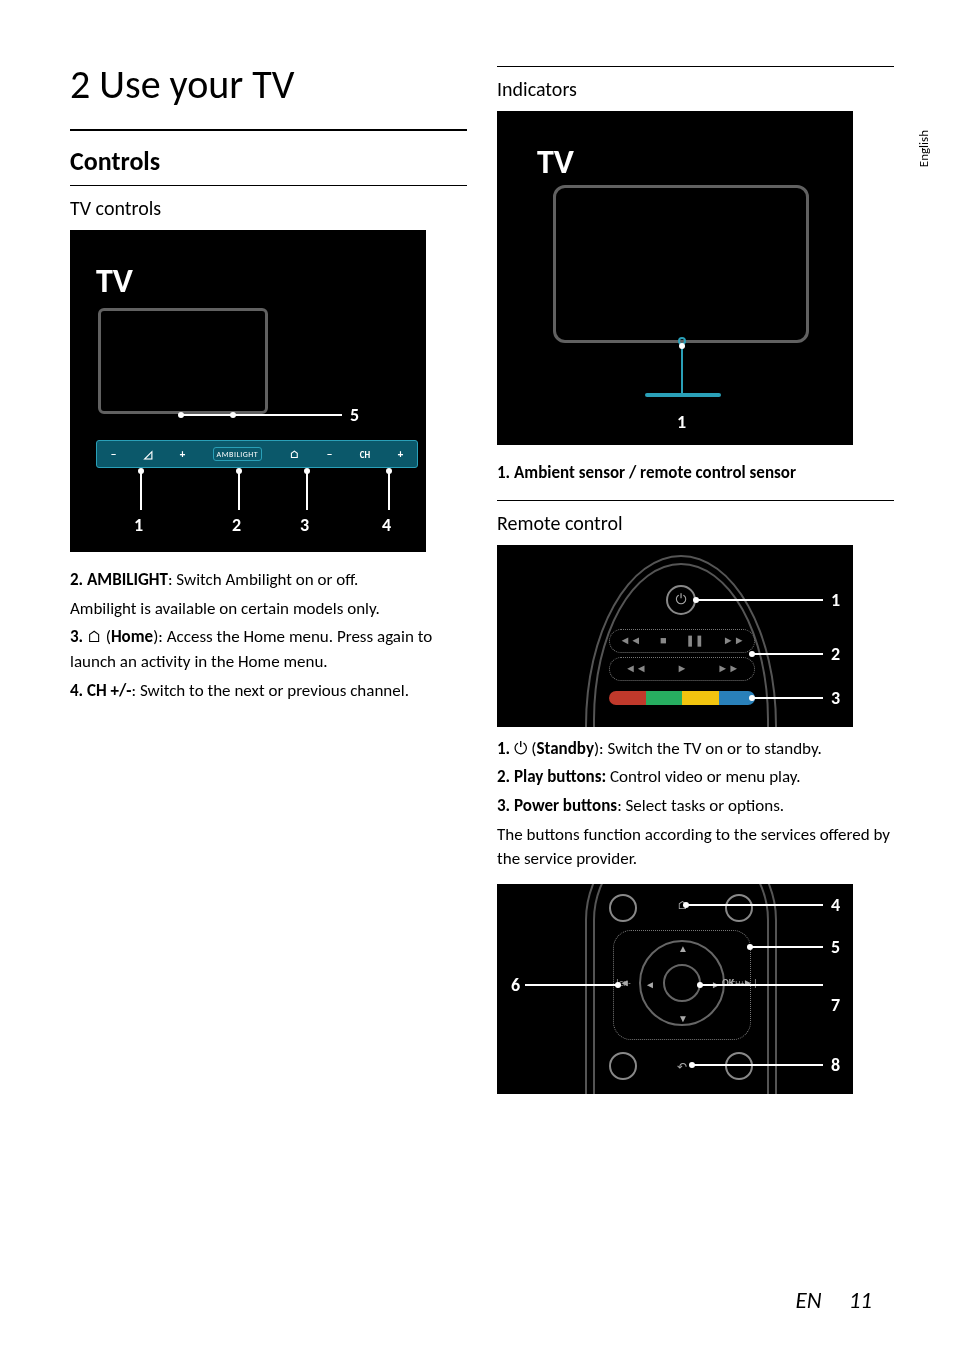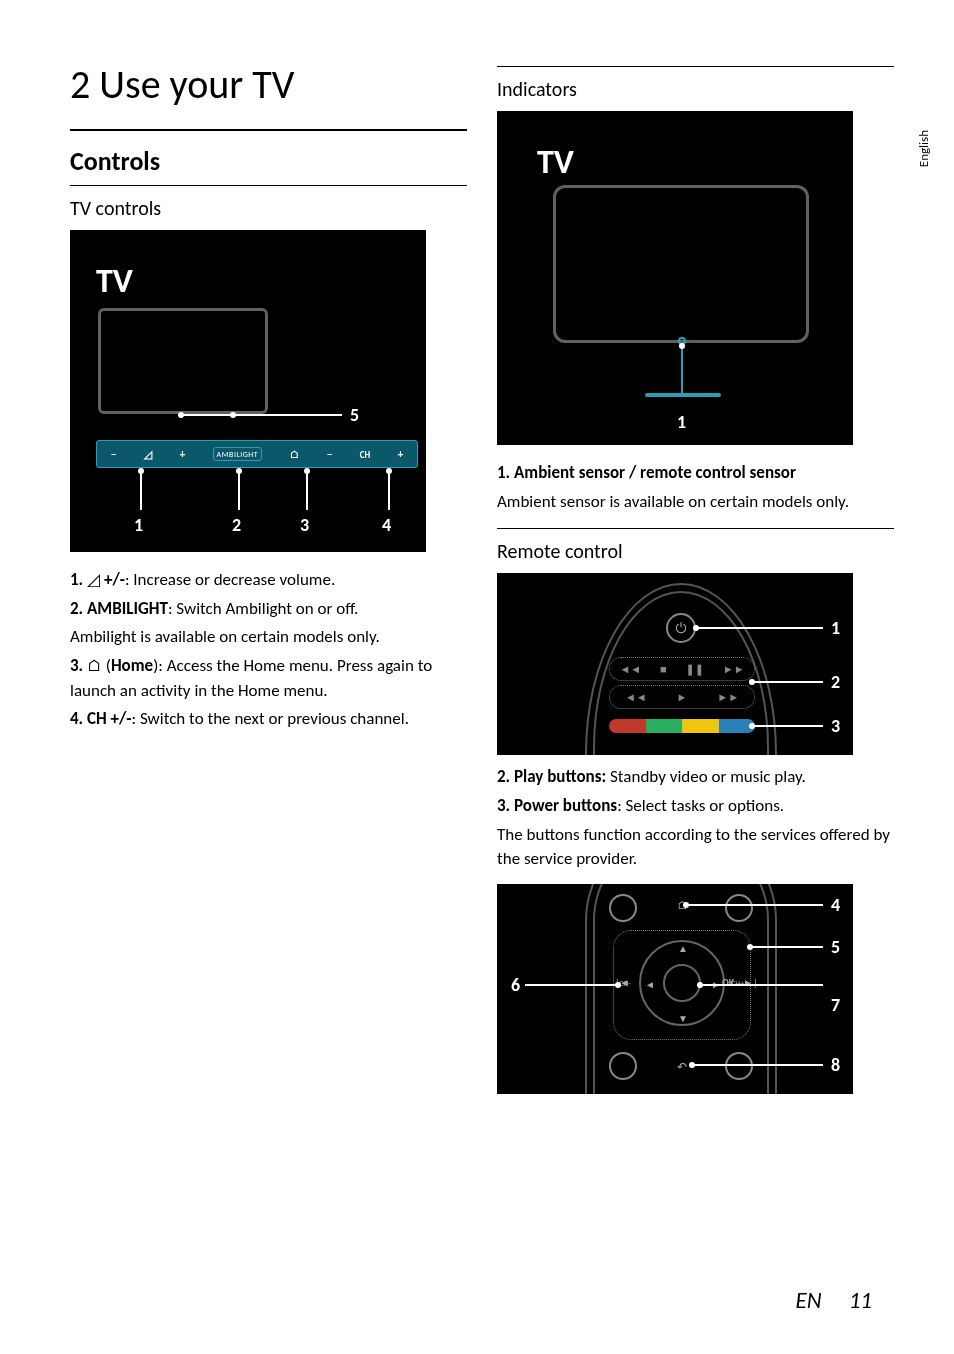--- a/index.html
+++ b/index.html
@@ -110,21 +110,20 @@
       <div class="dot" style="left:166px; top:238px;"></div>
       <div class="numlabel" style="left:162px; top:284px;">2</div>
       <div class="lead" style="left:236px; top:240px; width:2px; height:40px;"></div>
       <div class="dot" style="left:234px; top:238px;"></div>
       <div class="numlabel" style="left:230px; top:284px;">3</div>
       <div class="lead" style="left:318px; top:240px; width:2px; height:40px;"></div>
       <div class="dot" style="left:316px; top:238px;"></div>
       <div class="numlabel" style="left:312px; top:284px;">4</div>
     </div>
 
-    <p><span class="b">1. </span><span>◿ </span><span class="b">+/-</span><span>: Increase or decrease volume.</span></p>
     <p><span class="b">2. </span><span class="b">AMBILIGHT</span><span>: Switch Ambilight on or off.</span></p>
     <p><span>Ambilight is available on certain models only.</span></p>
     <p><span class="b">3. </span><span>⌂</span><span> (</span><span class="b">Home</span><span>): Access the Home menu. Press again to launch an activity in the Home menu.</span></p>
     <p><span class="b">4. </span><span class="b">CH +/-</span><span>: Switch to the next or previous channel.</span></p>
   </div>
 
   <div class="col">
     <hr class="thin" style="margin-top:6px;">
     <h3>Indicators</h3>
 
@@ -133,21 +132,20 @@
       <div class="tv-frame" style="left:56px; top:74px; width:256px; height:158px; border-radius:12px;"></div>
 
       <div style="position:absolute; left:181px; top:226px; width:8px; height:8px; border:2px solid #2aa0b8; border-radius:50%;"></div>
       <div class="lead" style="left:184px; top:236px; width:2px; height:50px; background:#2aa0b8;"></div>
       <div style="position:absolute; left:148px; top:282px; width:76px; height:4px; background:#2aa0b8; border-radius:2px;"></div>
       <div class="dot" style="left:182px; top:232px;"></div>
       <div class="numlabel" style="left:180px; top:300px;">1</div>
     </div>
 
     <p><span class="b">1. Ambient sensor / remote control sensor</span></p>
-    <p><span>Ambient sensor is available on certain models only.</span></p>
 
     <hr class="thin" style="margin-top:14px;">
     <h3>Remote control</h3>
 
     <div class="fig fig-rc1">
       <div class="remote-outline" style="left:88px; top:10px; width:192px; height:500px;"></div>
       <div class="remote-outline" style="left:96px; top:18px; width:176px; height:500px;"></div>
       <div class="power-circ" style="left:169px; top:40px; width:30px; height:30px;">⏻</div>
 
       <div class="btn-grp" style="left:112px; top:84px; width:146px; height:24px;">
@@ -172,21 +170,22 @@
       <div class="lead" style="left:200px; top:54px; width:126px; height:2px;"></div>
       <div class="numlabel" style="left:334px; top:44px;">1</div>
       <div class="dot" style="left:252px; top:106px;"></div>
       <div class="lead" style="left:256px; top:108px; width:70px; height:2px;"></div>
       <div class="numlabel" style="left:334px; top:98px;">2</div>
       <div class="dot" style="left:252px; top:150px;"></div>
       <div class="lead" style="left:256px; top:152px; width:70px; height:2px;"></div>
       <div class="numlabel" style="left:334px; top:142px;">3</div>
     </div>
 
-    <p><span class="b">2. </span><span class="b">Play buttons:</span><span> Standby video or music play.</span></p>
+    <p><span class="b">1. </span><span>⏻</span><span> (</span><span class="b">Standby</span><span>): Switch the TV on or to standby.</span></p>
+    <p><span class="b">2. </span><span class="b">Play buttons:</span><span> Control video or menu play.</span></p>
     <p><span class="b">3. </span><span class="b">Power buttons</span><span>: Select tasks or options.</span></p>
     <p><span>The buttons function according to the services offered by the service provider.</span></p>
 
     <div class="fig fig-rc2" style="margin-top:12px;">
       <div style="position:absolute; left:88px; top:-60px; width:192px; height:400px; border:2px solid #555; border-radius:110px;"></div>
       <div style="position:absolute; left:96px; top:-52px; width:176px; height:384px; border:2px solid #555; border-radius:100px;"></div>
 
       <div class="circsm" style="left:112px; top:10px;"></div>
       <div class="smallicon" style="left:180px; top:14px;">⌂</div>
       <div class="circsm" style="left:228px; top:10px;"></div>

